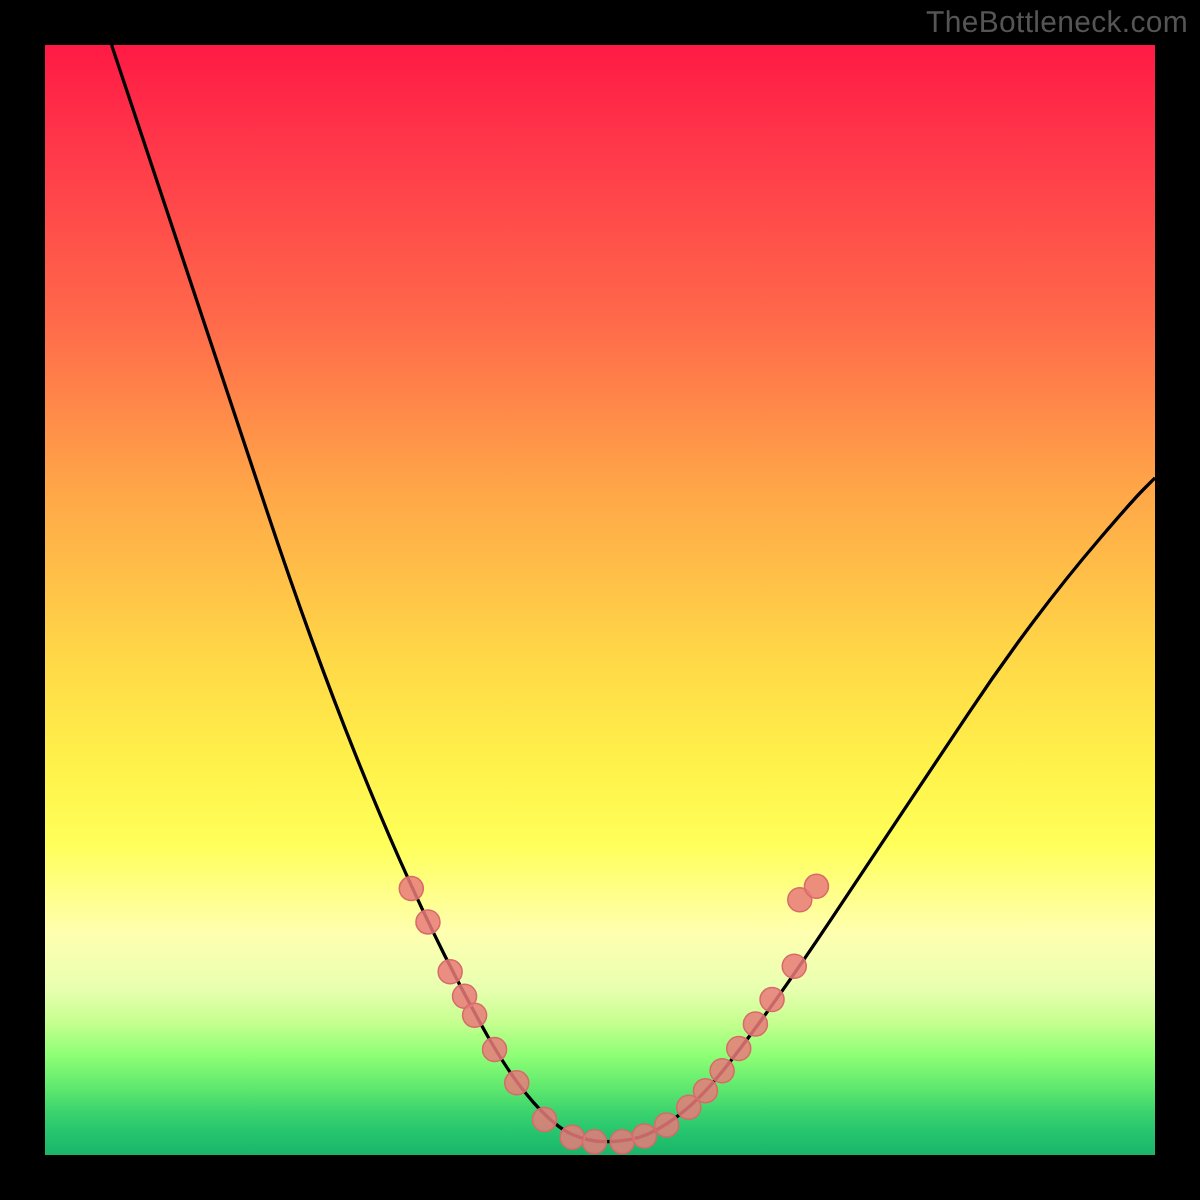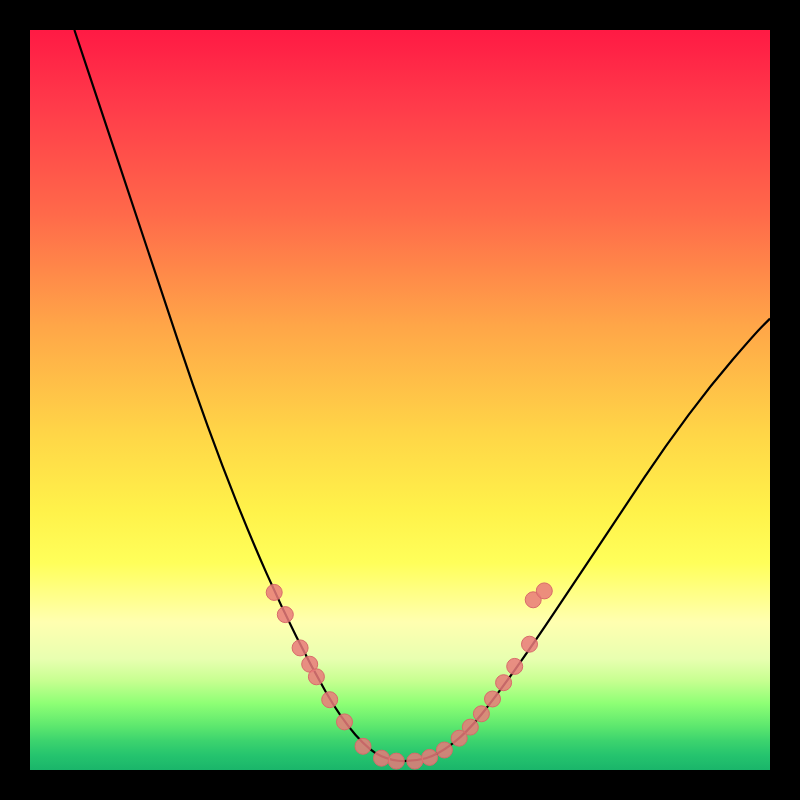--- a/index.html
+++ b/index.html
@@ -91,13 +91,14 @@
           <circle cx="451.4" cy="683.8" r="8" fill="#e97a7a" stroke="#d86a6a" stroke-width="1" fill-opacity="0.85"></circle>
           <circle cx="462.5" cy="669.0" r="8" fill="#e97a7a" stroke="#d86a6a" stroke-width="1" fill-opacity="0.85"></circle>
           <circle cx="473.6" cy="652.7" r="8" fill="#e97a7a" stroke="#d86a6a" stroke-width="1" fill-opacity="0.85"></circle>
           <circle cx="484.7" cy="636.4" r="8" fill="#e97a7a" stroke="#d86a6a" stroke-width="1" fill-opacity="0.85"></circle>
           <circle cx="499.5" cy="614.2" r="8" fill="#e97a7a" stroke="#d86a6a" stroke-width="1" fill-opacity="0.85"></circle>
           <circle cx="503.2" cy="569.8" r="8" fill="#e97a7a" stroke="#d86a6a" stroke-width="1" fill-opacity="0.85"></circle>
           <circle cx="514.3" cy="560.9" r="8" fill="#e97a7a" stroke="#d86a6a" stroke-width="1" fill-opacity="0.85"></circle>
         </g>
     </svg>
   </div>
+  <div class="watermark">TheBottleneck.com</div>
 </div>
 
 </body></html>

